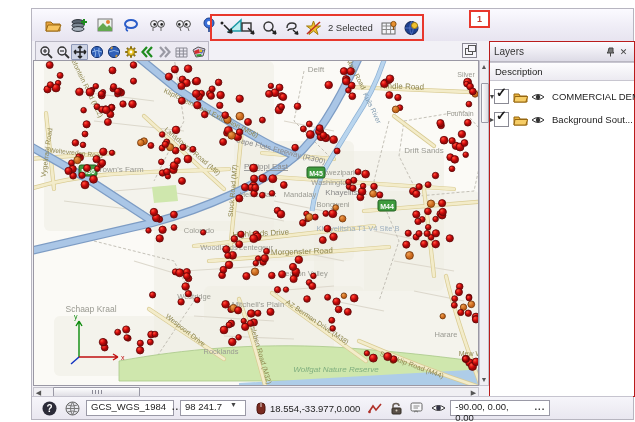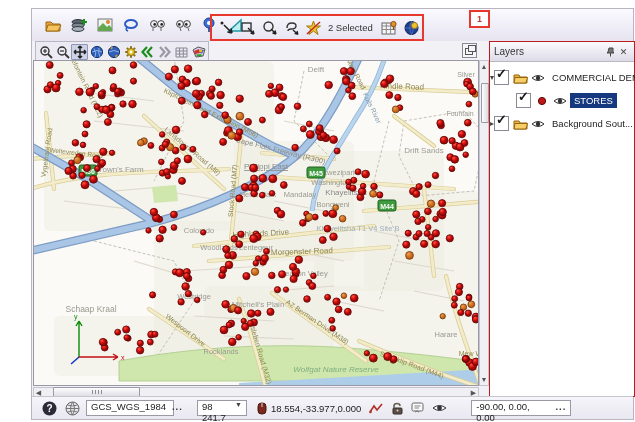--- a/index.html
+++ b/index.html
@@ -777,57 +777,43 @@
           <span>Layers</span>
           <span class="sp"></span>
           <span class="lp-hbtn">
             <svg width="9" height="10">
                 <path d="M3,1 L7,1 L7,5 L8,6 L1,6 L2,5 Z" fill="#777" stroke="#444"></path>
                 <path d="M4.5,6 L4.5,9.5" stroke="#444"></path>
               </svg>
           </span>
           <span class="lp-hbtn">✕</span>
         </div>
+        <div id="lp-colhead">
+          <span>Description</span>
+        </div>
         <div id="lp-tree">
 
           <div class="trow">
             <span class="texp">▾</span>
             <span class="tchk on"></span>
             <span class="tico">
               <svg width="15" height="12">
                   <path d="M1,3 L6,3 L7,5 L14,5 L14,11 L1,11 Z" fill="#e8b23d" stroke="#96660f"></path>
                   <path d="M2,5.5 L14.6,5.5 L12.8,11 L1,11 Z" fill="#f6cd66" stroke="#96660f"></path>
                 </svg>
             </span>
             <span class="tico">
               <svg width="14" height="10">
                   <path d="M1,5 Q7,0 13,5 Q7,10 1,5 Z" fill="#fff" stroke="#333"></path>
                   <circle cx="7" cy="5" r="2.2" fill="#333"></circle>
                 </svg>
             </span>
             <span class="tlabel">COMMERCIAL DEM...</span>
           </div>
 
-          <div class="trow sel">
-            <span class="texp"></span>
-              <span class="tind"></span>
-            <span class="tchk on"></span>
-            <span class="tico">
-              <svg width="12" height="12">
-                  <circle cx="6" cy="6" r="3.6" fill="#c01818" stroke="#5a0606"></circle>
-                </svg>
-            </span>
-            <span class="tico">
-              <svg width="14" height="10">
-                  <path d="M1,5 Q7,0 13,5 Q7,10 1,5 Z" fill="#fff" stroke="#333"></path>
-                  <circle cx="7" cy="5" r="2.2" fill="#333"></circle>
-                </svg>
-            </span>
-            <span class="tlabel">STORES</span>
-          </div>
 
 
 
           <div class="trow">
             <span class="texp">▸</span>
             <span class="tchk on"></span>
             <span class="tico">
               <svg width="15" height="12">
                   <path d="M1,3 L6,3 L7,5 L14,5 L14,11 L1,11 Z" fill="#e8b23d" stroke="#96660f"></path>
                   <path d="M2,5.5 L14.6,5.5 L12.8,11 L1,11 Z" fill="#f6cd66" stroke="#96660f"></path>
@@ -856,21 +842,21 @@
       <div class="sico">
         <svg width="15" height="15">
             <circle cx="7.5" cy="7.5" r="6.5" fill="#e8e8ee" stroke="#666"></circle>
             <path d="M1,7.5 L14,7.5 M7.5,1 Q11.5,7.5 7.5,14 M7.5,1 Q3.5,7.5 7.5,14 M2.5,4 Q7.5,6 12.5,4 M2.5,11 Q7.5,9 12.5,11" fill="none" stroke="#777"></path>
           </svg>
       </div>
       <div class="sfield" style="width:88px;margin-left:2px">
         <span>GCS_WGS_1984</span>
         <span class="sdots">...</span>
       </div>
-      <div class="sfield" style="width:50px;margin-left:23px">
+      <div class="sfield" style="width:66px;margin-left:6px">
         <span>98 241.7</span>
         <span class="ddarrow">▼</span>
       </div>
       <div class="sico" style="margin-left:10px">
         <svg width="10" height="13">
             <rect x="1" y="1" width="8" height="11" rx="3.5" fill="#7a2a20" stroke="#4a140e"></rect>
             <path d="M5,1 L5,5" stroke="#e8d8d4"></path>
           </svg>
       </div>
       <span>18.554,-33.977,0.000</span>
@@ -893,20 +879,20 @@
             <path d="M4,10 L6,9 L8,10" fill="#f8f8fa" stroke="#666"></path>
             <path d="M3.5,4 L9.5,4 M3.5,6 L8,6" stroke="#888"></path>
           </svg>
       </div>
       <div class="sico">
         <svg width="15" height="10">
             <path d="M1,5 Q7.5,0 14,5 Q7.5,10 1,5 Z" fill="#fff" stroke="#333"></path>
             <circle cx="7.5" cy="5" r="2.4" fill="#334"></circle>
           </svg>
       </div>
-      <div class="sfield" style="width:100px;margin-left:20px">
+      <div class="sfield" style="width:100px;margin-left:0">
         <span>-90.00, 0.00, 0.00</span>
         <span class="sdots">...</span>
       </div>
     </div>
 
   </div>
 </div>
 
 </body></html>

